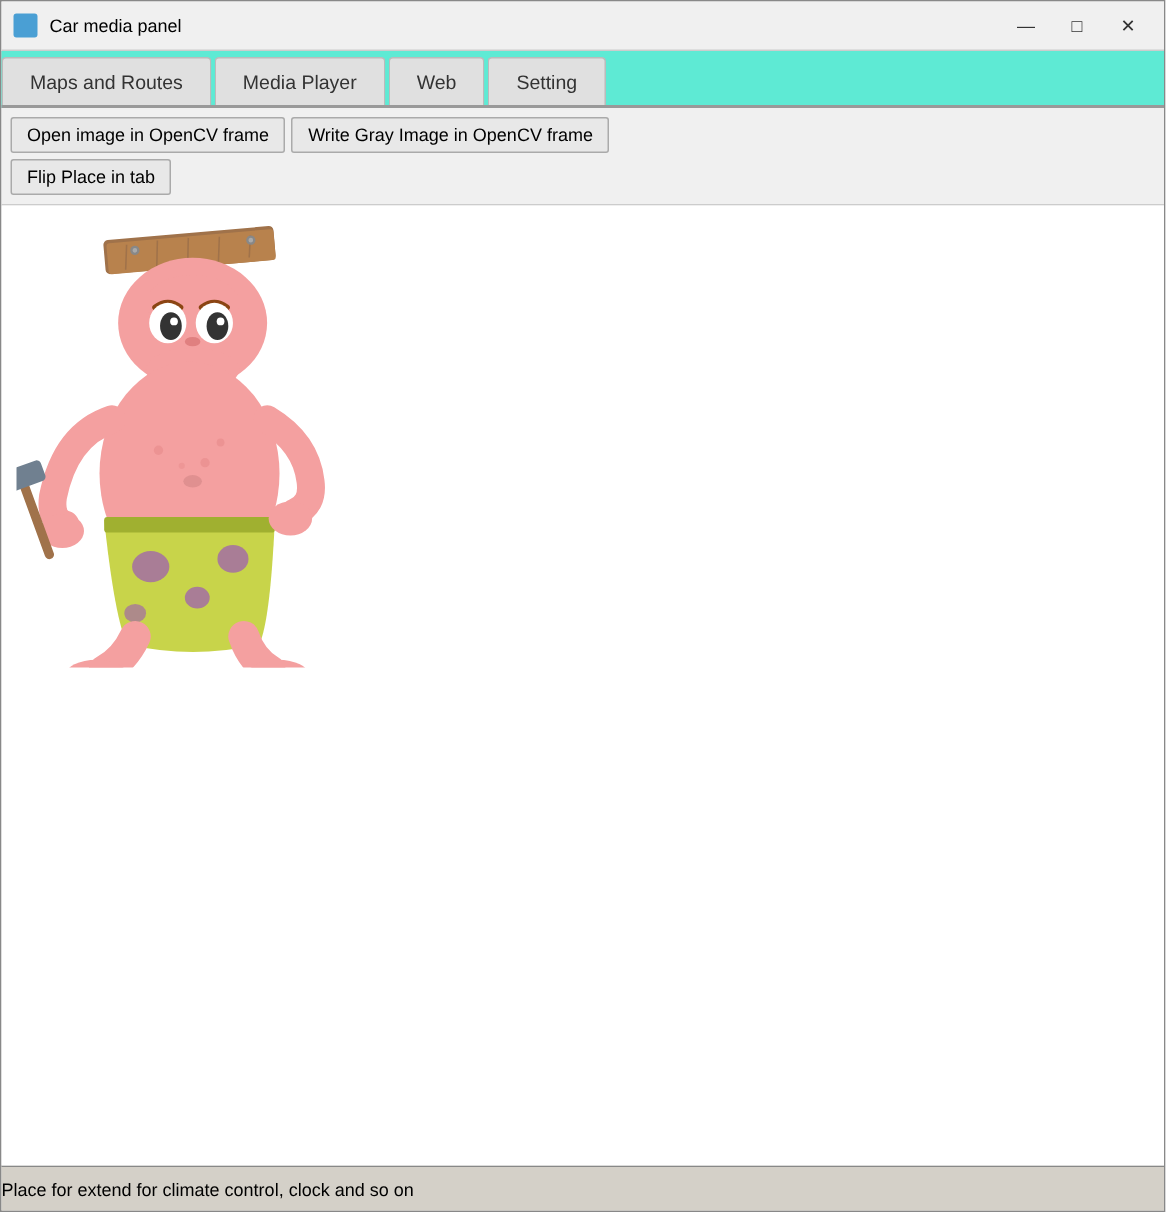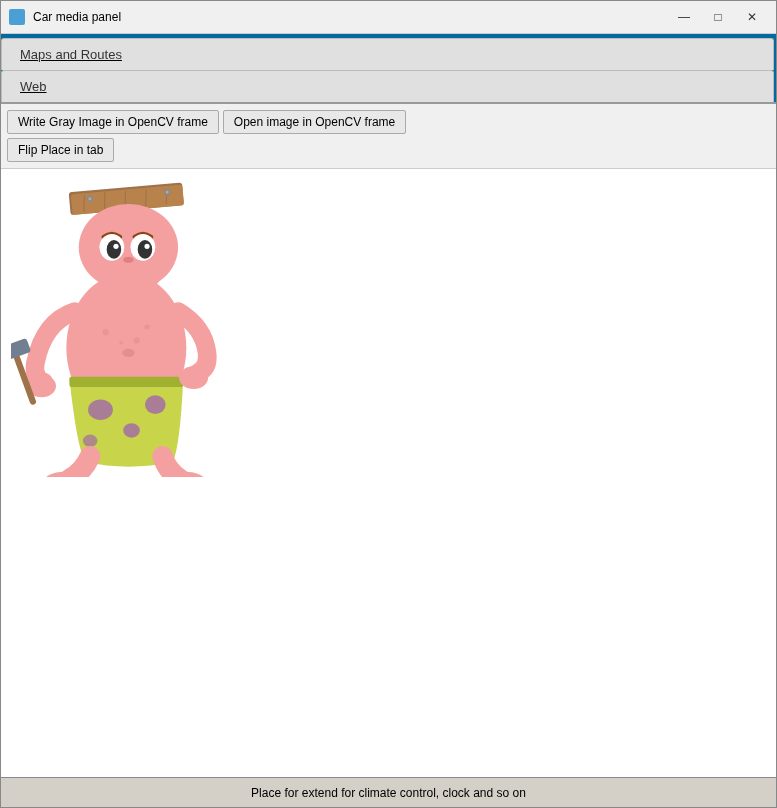--- a/index.html
+++ b/index.html
@@ -52,26 +52,25 @@
       border: none;
       cursor: pointer;
       font-size: 12px;
       display: flex;
       align-items: center;
       justify-content: center;
       color: #333;
     }
     .tab-bar {
       display: flex;
-      flex-direction: column;
-      background: #0369a1;
+      flex-direction: row;
+      background: #5eead4;
       border-bottom: 2px solid #999;
       flex-shrink: 0;
       padding-top: 4px;
-      text-decoration: underline;
     }
     .tab {
       padding: 8px 18px;
       cursor: pointer;
       border: 1px solid #bbb;
       border-bottom: none;
       background: #e0e0e0;
       margin-right: 2px;
       font-size: 13px;
       color: #333;
@@ -116,21 +115,21 @@
       overflow: hidden;
       position: relative;
     }
     
     .status-bar {
       height: 30px;
       background: #d4d0c8;
       border-top: 1px solid #888;
       display: flex;
       align-items: center;
-      justify-content: center;
+      justify-content: flex-start;
       font-size: 12px;
       color: #000;
       flex-shrink: 0;
     }
   </style>
 </head>
 <body>
 
 <div class="window">
 
@@ -139,27 +138,29 @@
     <span class="title-bar-title">Car media panel</span>
     <div class="title-bar-controls">
       <button class="title-bar-btn">—</button>
       <button class="title-bar-btn">□</button>
       <button class="title-bar-btn close">✕</button>
     </div>
   </div>
 
   <div class="tab-bar">
     <div class="tab">Maps and Routes</div>
+    <div class="tab">Media Player</div>
     <div class="tab">Web</div>
+    <div class="tab">Setting</div>
   </div>
 
   <div class="toolbar">
     <div class="toolbar-row">
+      <button class="toolbar-btn">Open image in OpenCV frame</button>
       <button class="toolbar-btn">Write Gray Image in OpenCV frame</button>
-      <button class="toolbar-btn">Open image in OpenCV frame</button>
     </div>
     <div class="toolbar-row">
       <button class="toolbar-btn">Flip Place in tab</button>
     </div>
   </div>
 
   <div class="content-area">
 
     <svg xmlns="http://www.w3.org/2000/svg" viewBox="0 0 200 290" style="position:absolute;left:10px;top:8px;width:210px;height:300px;">
 

